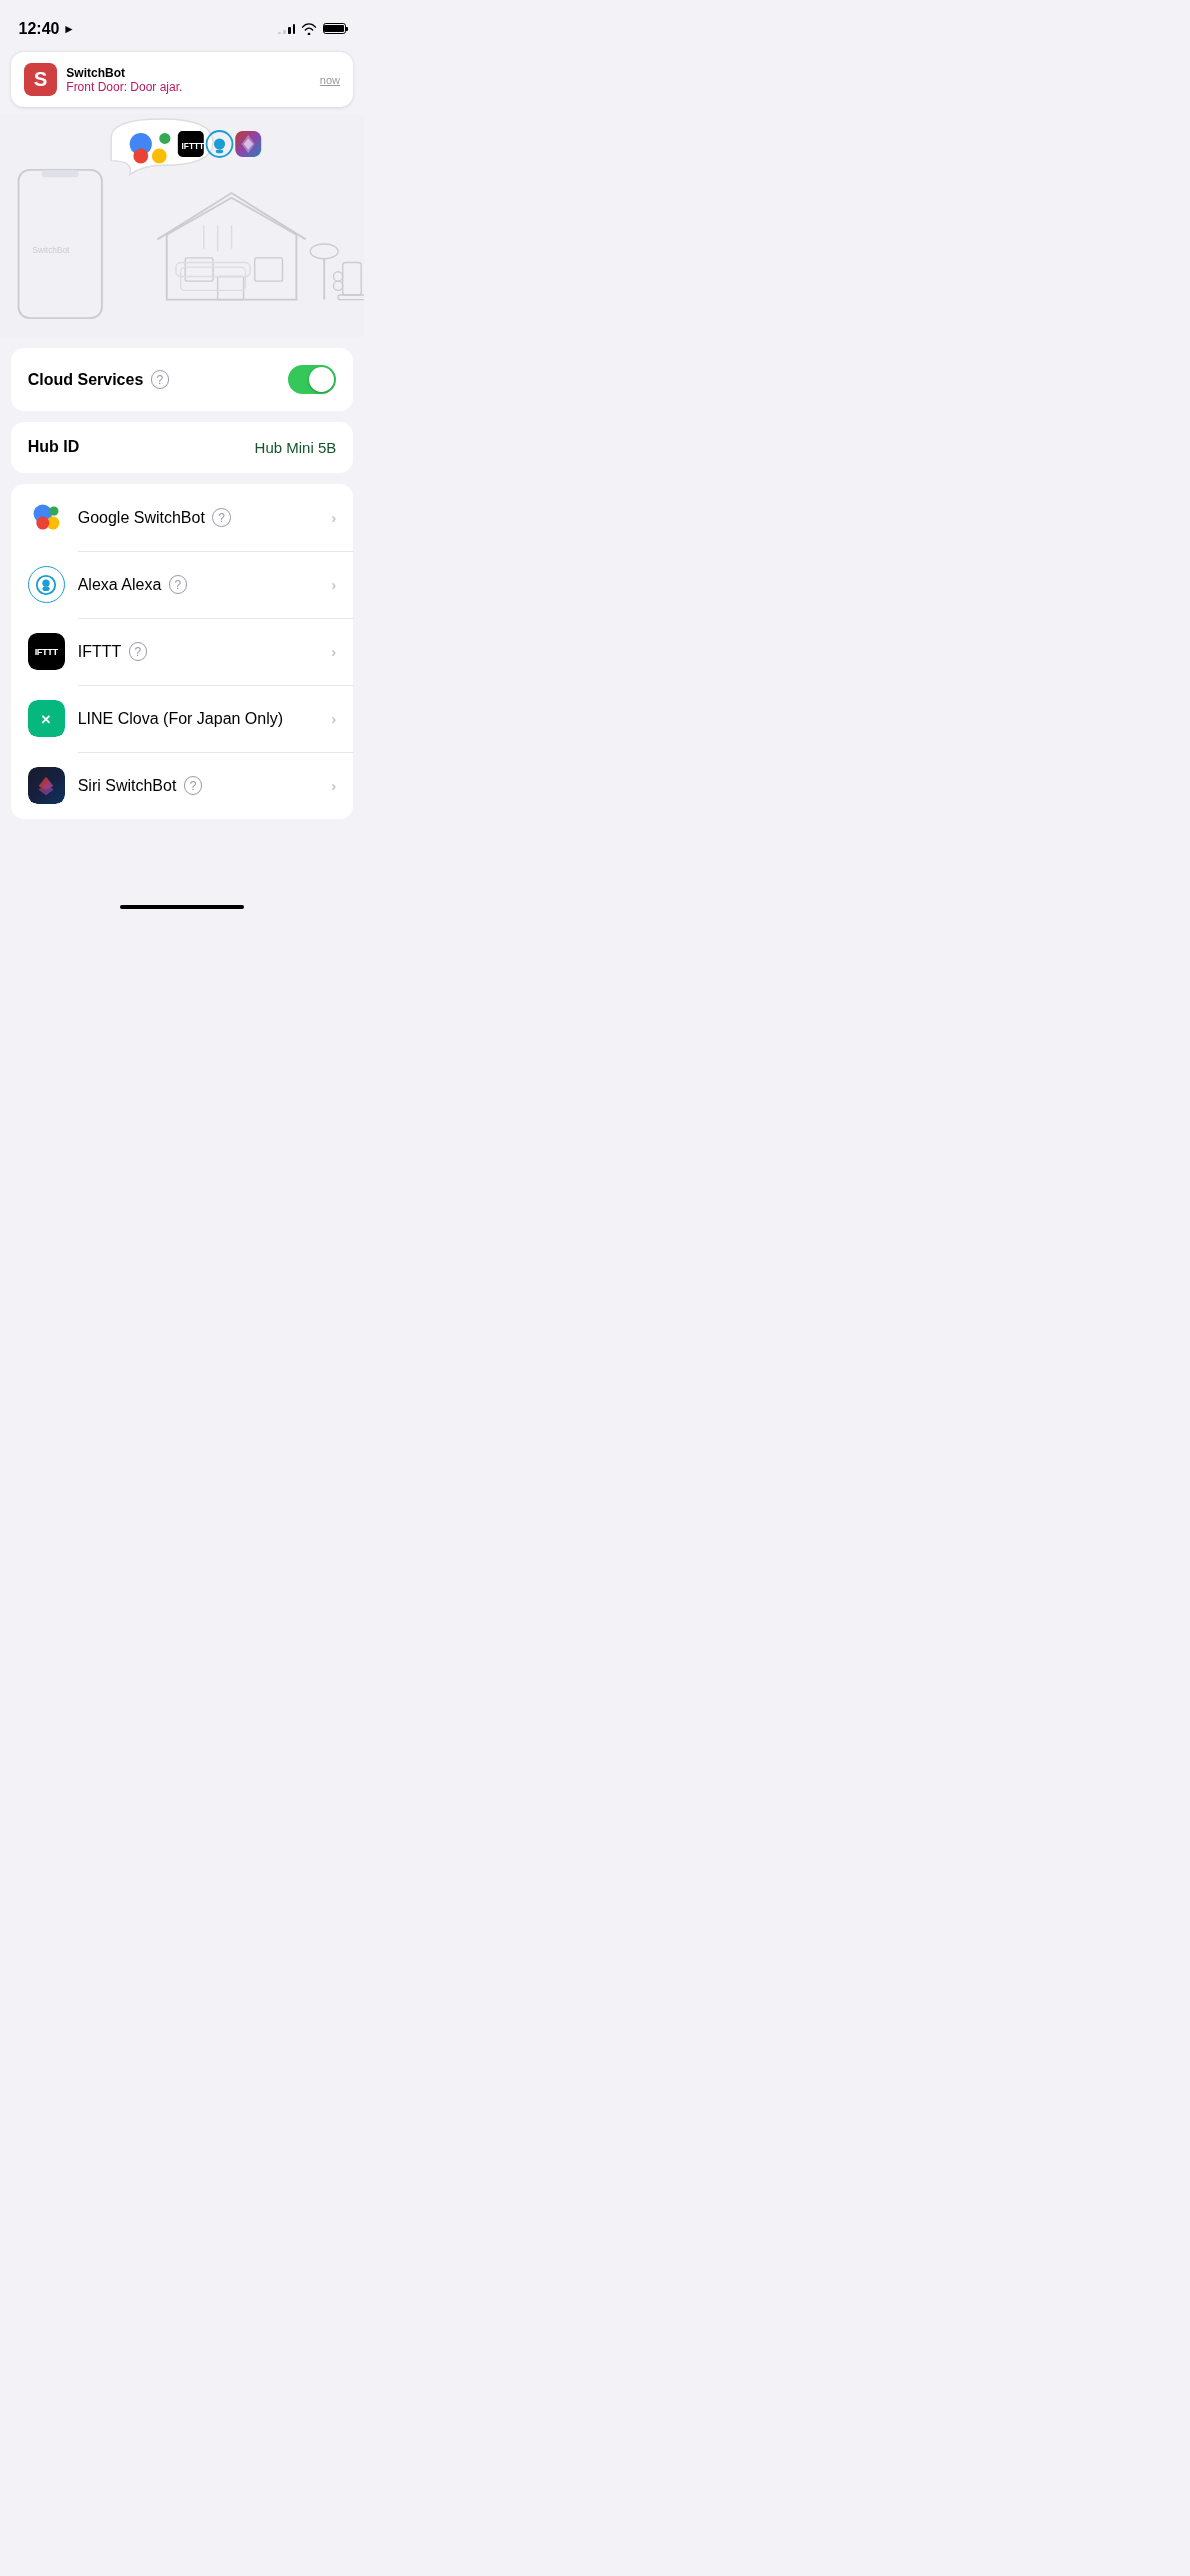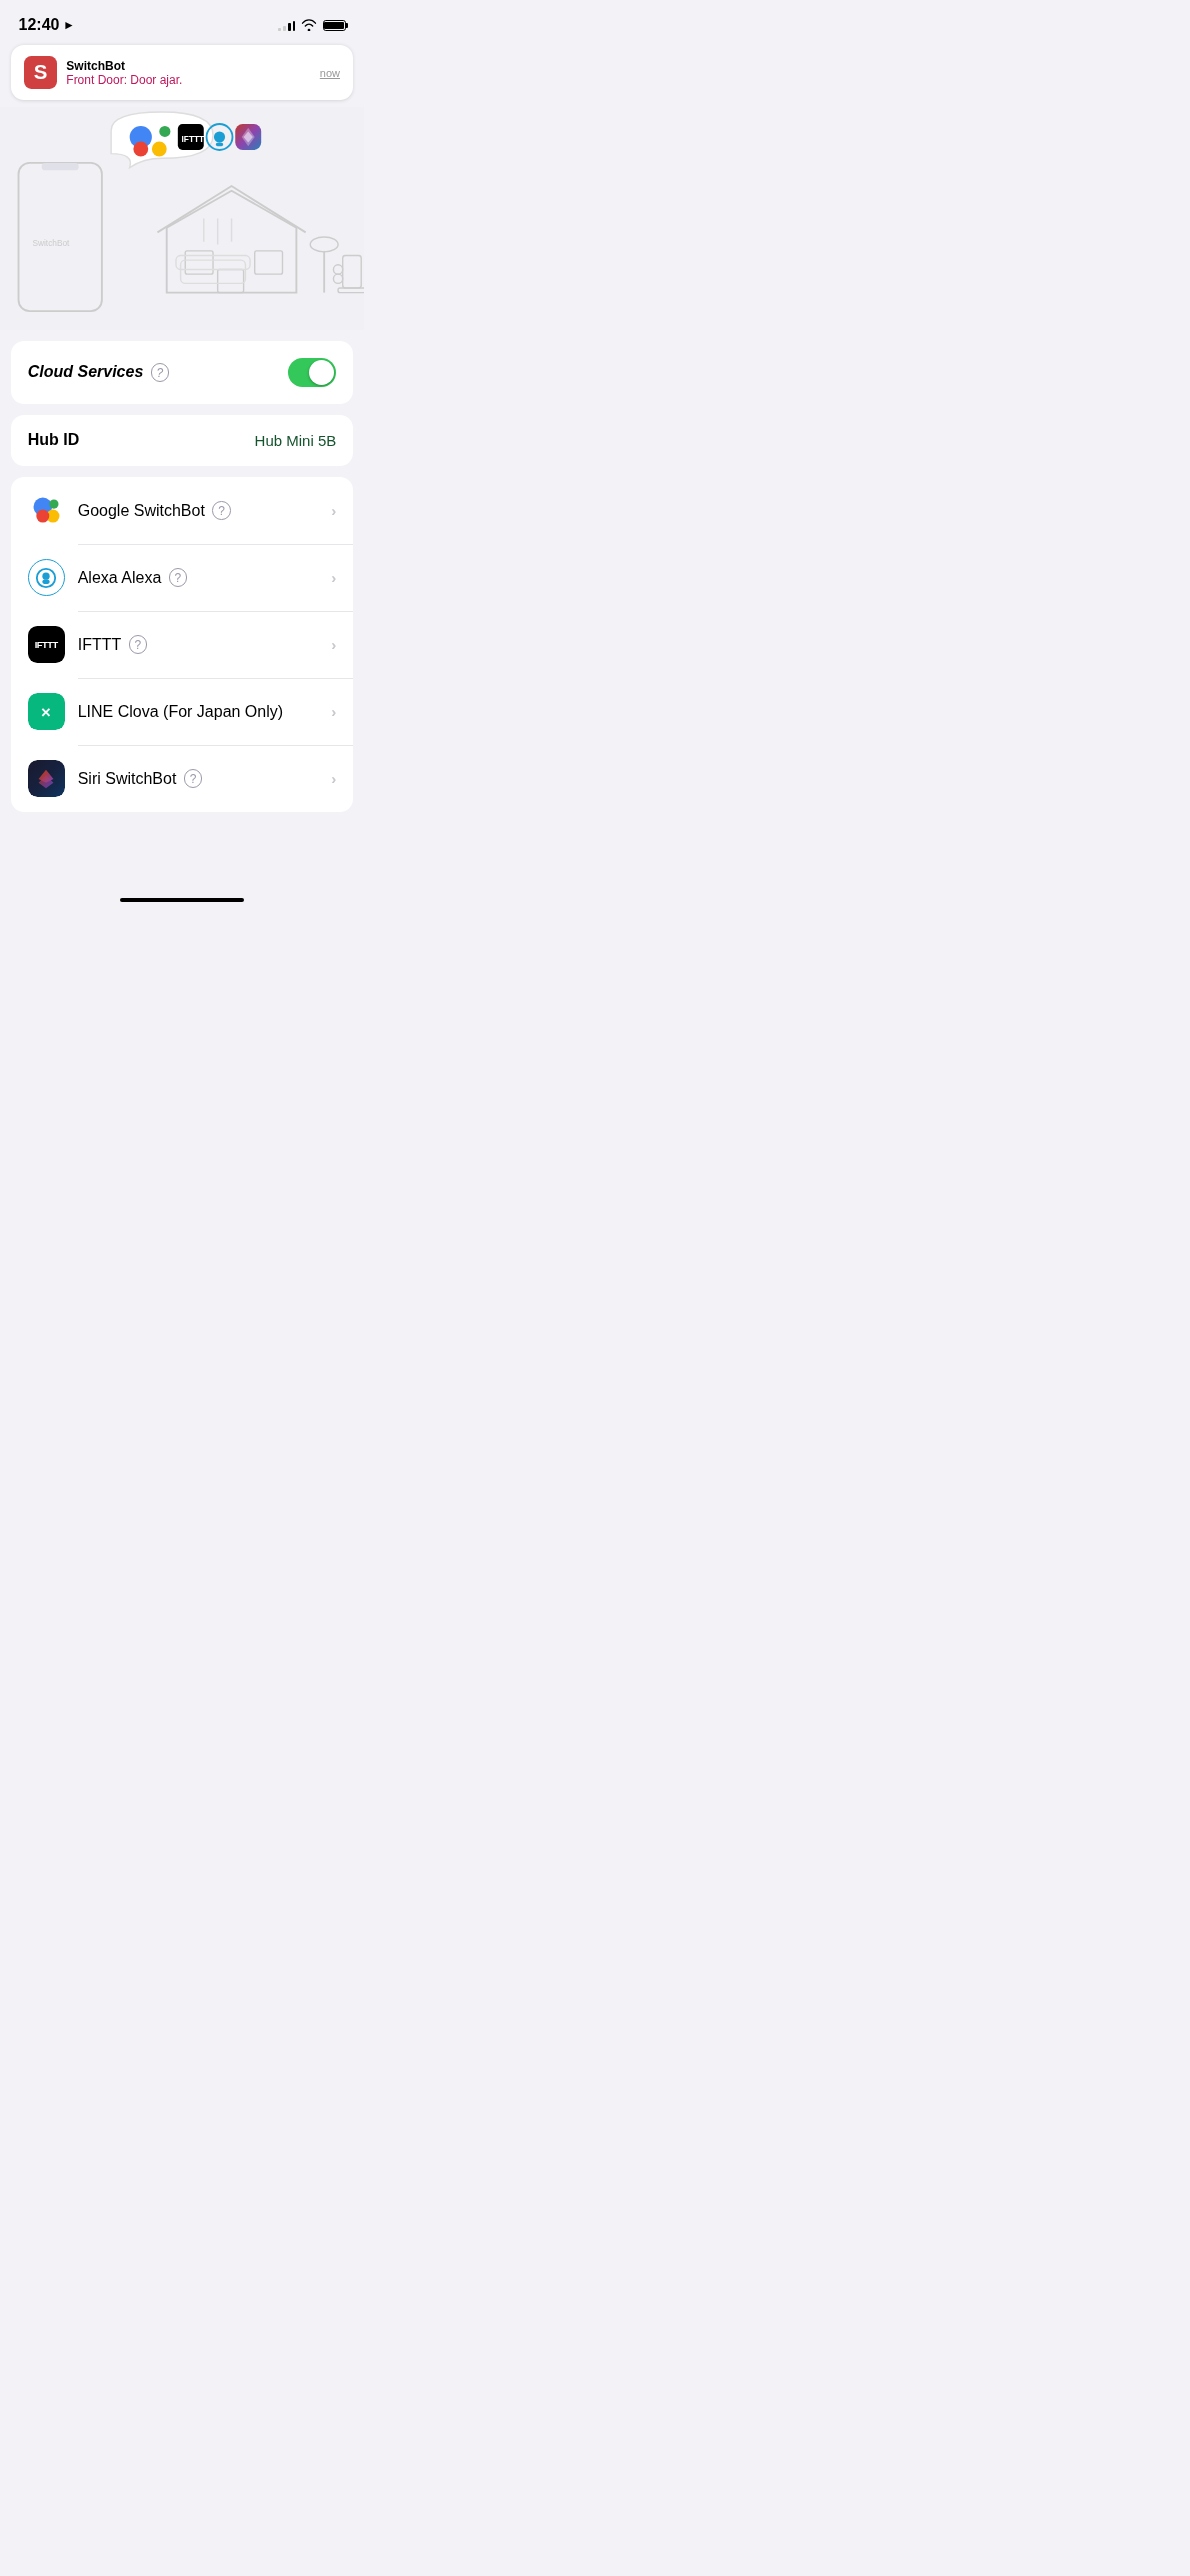--- a/index.html
+++ b/index.html
@@ -14,21 +14,21 @@
       overflow-x: hidden;
     }
 
     
     .status-bar {
       display: flex;
       justify-content: space-between;
       align-items: center;
       padding: 13px 18.5px 7.4px 18.5px;
       background: #f2f2f7;
-      height: 45px;
+      height: 52px;
     }
 
     .status-time {
       font-size: 16px;
       font-weight: 600;
       color: #000;
       display: flex;
       align-items: center;
       gap: 3.7px;
     }
@@ -154,26 +154,25 @@
 
     .cloud-services-row {
       display: flex;
       align-items: center;
       justify-content: space-between;
       padding: 16.7px 16.7px;
     }
 
     .cloud-services-label {
       display: flex;
-      align-items: flex-start;
+      align-items: flex-end;
       gap: 7.4px;
       font-size: 16px;
       font-weight: 600;
       color: #000;
-      font-style: italic;
     }
 
     .help-icon {
       width: 18.5px;
       height: 18.5px;
       border: 1.4px solid #9999aa;
       border-radius: 50%;
       display: flex;
       align-items: center;
       justify-content: center;

